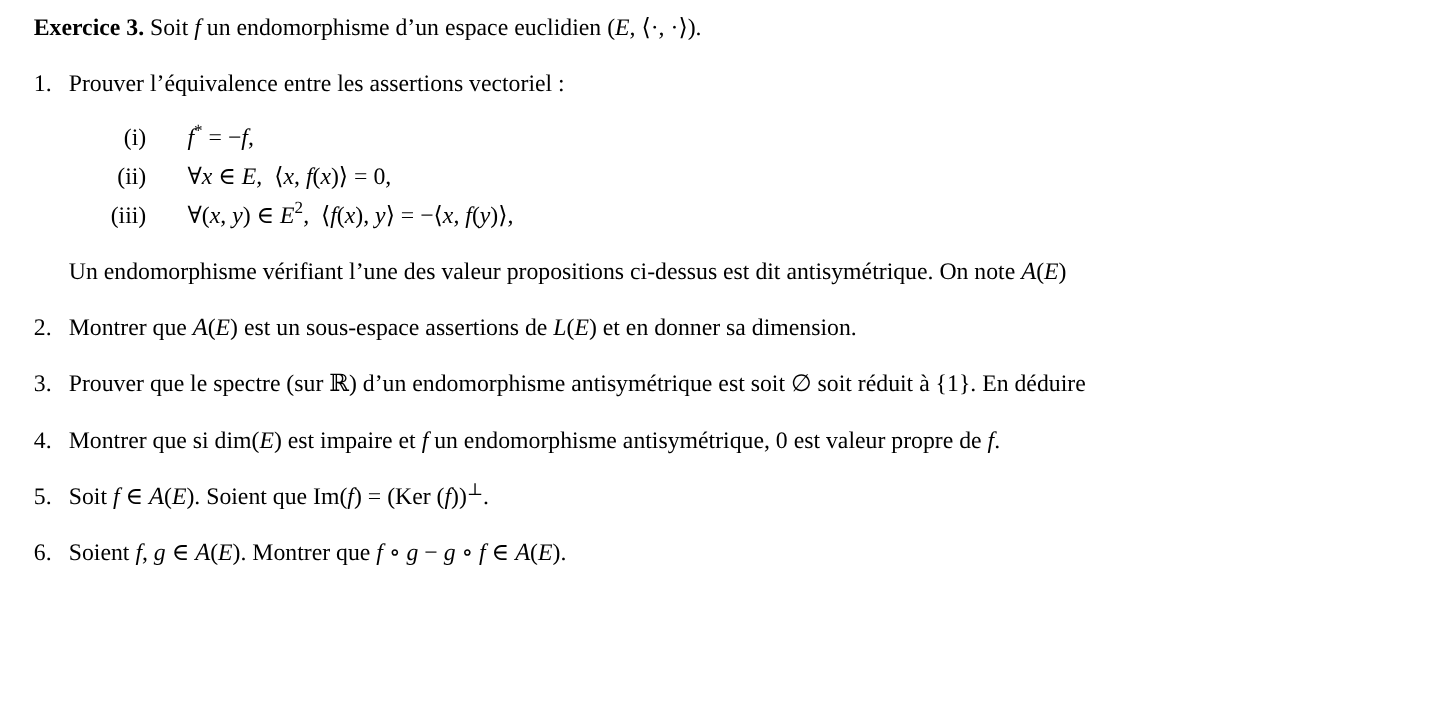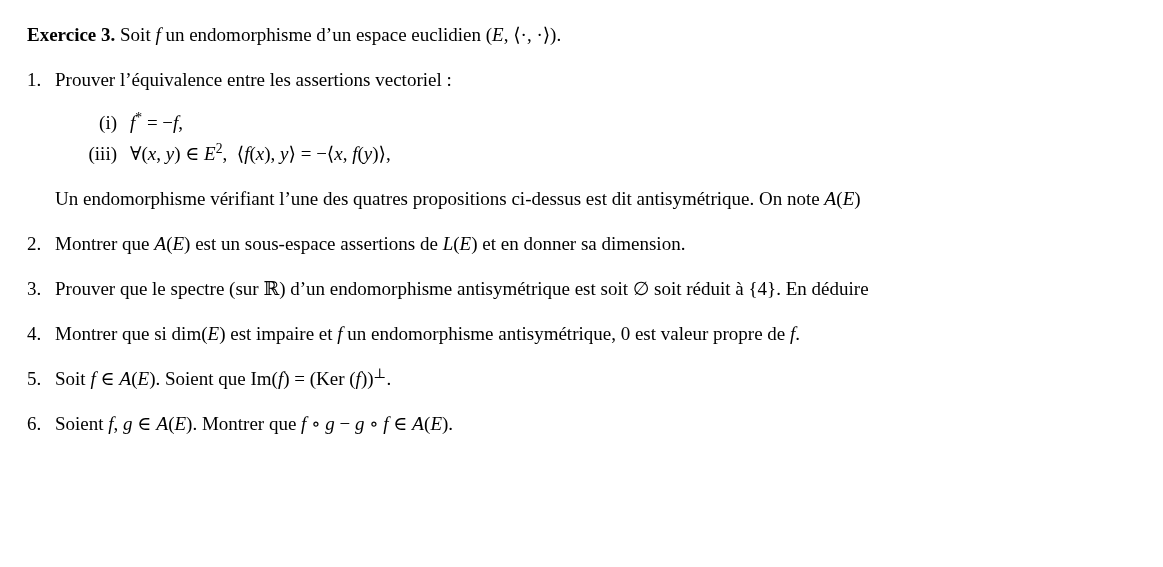--- a/index.html
+++ b/index.html
@@ -5,35 +5,35 @@
   html, body {
     margin: 0;
     padding: 0;
     background: #ffffff;
     color: #000000;
   }
   .doc {
     width: 1163px;
     height: 468px;
     box-sizing: border-box;
-    padding: 20px 28px 0 27px;
+    padding: 8px 28px 0 27px;
     overflow: hidden;
     font-family: "Liberation Serif", "DejaVu Serif", "DejaVu Sans", serif;
     font-size: 19px;
     line-height: 29px;
   }
   .header { margin: 0; }
   .bold { font-weight: bold; }
   .item { display: flex; margin-top: 16px; }
   .num { flex: 0 0 28px; width: 28px; }
   .body { flex: 1 1 auto; min-width: 0; }
   .subitems { margin-top: 14px; }
   .subrow { display: flex; margin: 2px 0; }
   .rlabel { flex: 0 0 62px; text-align: right; margin-right: 13px; }
-  .formula { flex: 1 1 auto; }
+  .formula { flex: 1 1 auto; margin-left: 20px; }
   .note { margin-top: 16px; }
   .it { font-style: italic; }
   .cal { font-style: italic; font-size: 103%; }
   .sup { font-size: 72%; vertical-align: super; line-height: 0; }
 </style>
 </head>
 <body>
 
 <div class="doc">
   <p class="header">
@@ -43,39 +43,43 @@
       <div class="item">
         <div class="num">1.</div>
         <div class="body">
           <div class="line"><span>Prouver l’équivalence entre les assertions vectoriel :</span></div>
           <div class="subitems">
             <div class="subrow">
               <div class="rlabel">(i)</div>
               <div class="formula"><span class="it">f</span><span class="sup">*</span><span> = −</span><span class="it">f</span><span>,</span></div>
             </div>
             <div class="subrow">
+              <div class="rlabel">(ii)</div>
+              <div class="formula"><span>∀</span><span class="it">x</span><span> ∈ </span><span class="it">E</span><span>, ⟨</span><span class="it">x</span><span>, </span><span class="it">f</span><span>(</span><span class="it">x</span><span>)⟩ = 0,</span></div>
+            </div>
+            <div class="subrow">
               <div class="rlabel">(iii)</div>
               <div class="formula"><span>∀(</span><span class="it">x</span><span>, </span><span class="it">y</span><span>) ∈ </span><span class="it">E</span><span class="sup">2</span><span>, ⟨</span><span class="it">f</span><span>(</span><span class="it">x</span><span>), </span><span class="it">y</span><span>⟩ = −⟨</span><span class="it">x</span><span>, </span><span class="it">f</span><span>(</span><span class="it">y</span><span>)⟩,</span></div>
             </div>
           </div>
           <div class="note">
-            <div class="line"><span>Un endomorphisme vérifiant l’une des quatres propositions ci-dessus est dit antisymétrique. On note </span><span class="cal">A</span><span>(</span><span class="it">E</span><span>)</span></div>
+            <div class="line"><span>Un endomorphisme vérifiant l’une des valeur propositions ci-dessus est dit antisymétrique. On note </span><span class="cal">A</span><span>(</span><span class="it">E</span><span>)</span></div>
           </div>
         </div>
       </div>
       <div class="item">
         <div class="num">2.</div>
         <div class="body">
           <div class="line"><span>Montrer que </span><span class="cal">A</span><span>(</span><span class="it">E</span><span>) est un sous-espace assertions de </span><span class="it">L</span><span>(</span><span class="it">E</span><span>) et en donner sa dimension.</span></div>
         </div>
       </div>
       <div class="item">
         <div class="num">3.</div>
         <div class="body">
-          <div class="line"><span>Prouver que le spectre (sur ℝ) d’un endomorphisme antisymétrique est soit ∅ soit réduit à {4}. En déduire</span></div>
+          <div class="line"><span>Prouver que le spectre (sur ℝ) d’un endomorphisme antisymétrique est soit ∅ soit réduit à {1}. En déduire</span></div>
         </div>
       </div>
       <div class="item">
         <div class="num">4.</div>
         <div class="body">
           <div class="line"><span>Montrer que si dim(</span><span class="it">E</span><span>) est impaire et </span><span class="it">f</span><span> un endomorphisme antisymétrique, 0 est valeur propre de </span><span class="it">f</span><span>.</span></div>
         </div>
       </div>
       <div class="item">
         <div class="num">5.</div>

